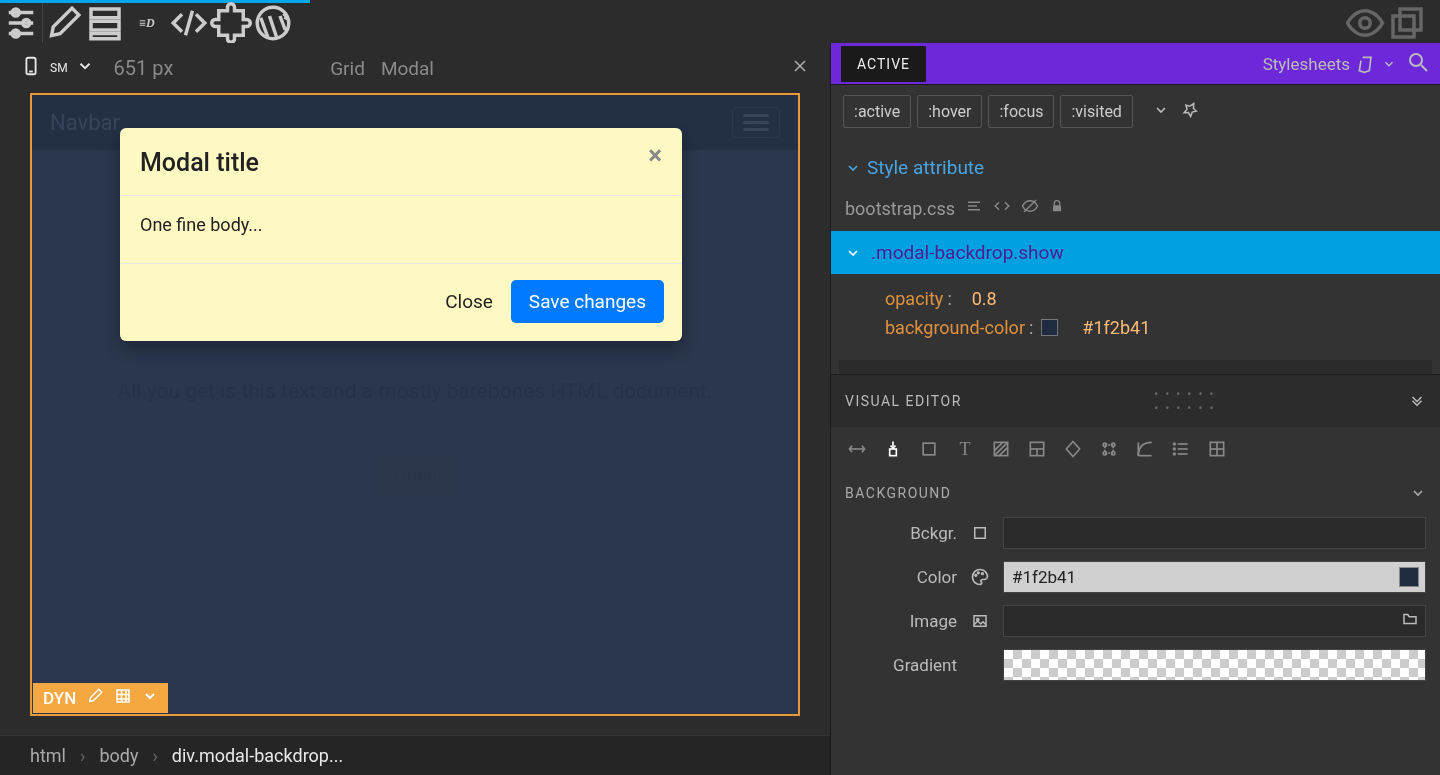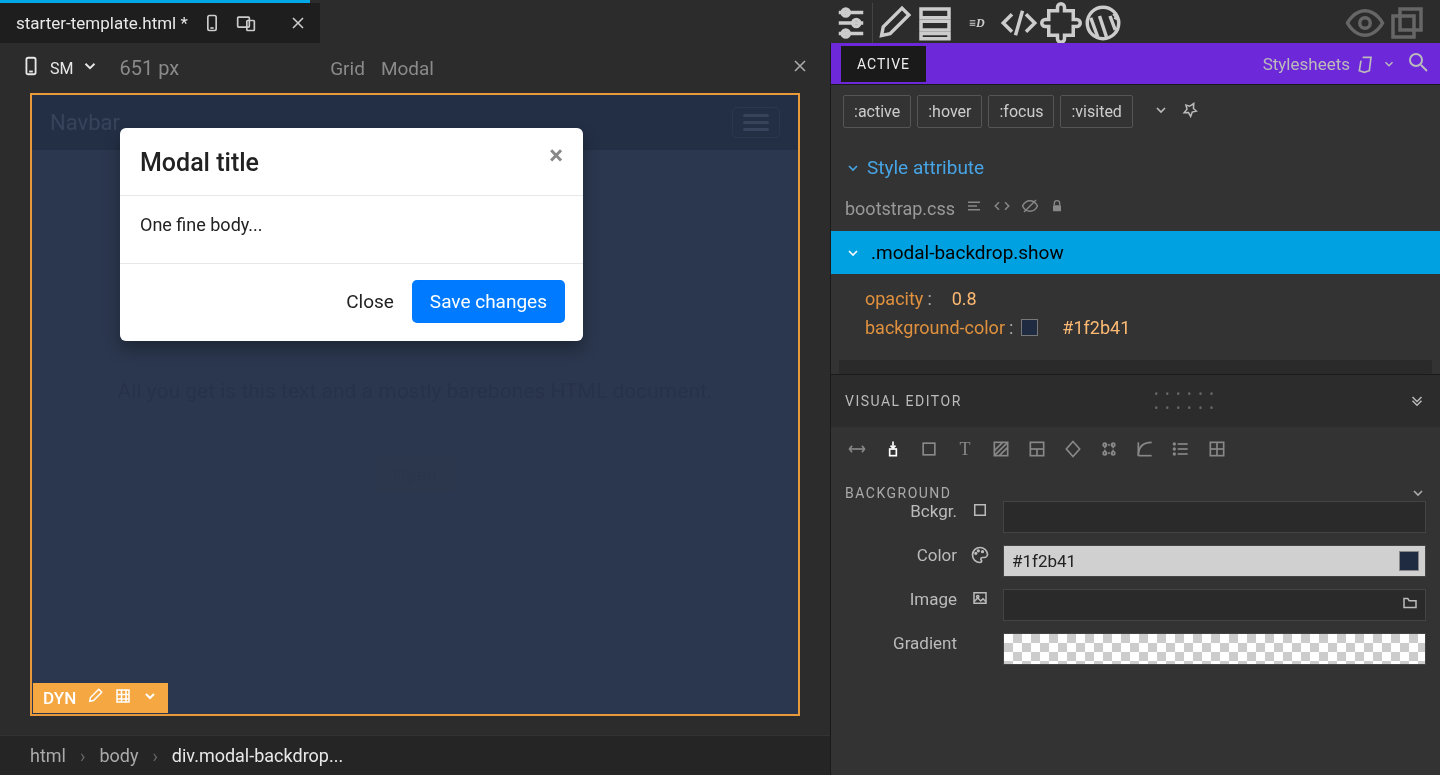--- a/index.html
+++ b/index.html
@@ -13,31 +13,31 @@
 .icon-btn { width: 24px; height: 24px; display: flex; align-items: center; justify-content: center; cursor: pointer; color: #ccc; }
 .icon-btn svg { width: 20px; height: 20px; }
 .right-toolbar { flex: 1; display: flex; align-items: center; padding-right: 12px; }
 .right-toolbar .tool { width: 42px; height: 40px; display: flex; align-items: center; justify-content: center; cursor: pointer; color: #ccc; }
 .right-toolbar .tool.sep-before { border-left: 1px solid #444; }
 .right-toolbar .spacer { flex: 1; }
 .main-row { display: flex; flex: 1; min-height: 0; }
 .left-panel { flex: 0 0 830px; display: flex; flex-direction: column; background: #2c2c2c; }
 .left-bar { display: flex; align-items: center; height: 50px; padding: 0 20px; gap: 16px; background: #2c2c2c; }
 .device-group { display: flex; align-items: center; gap: 8px; }
-.device-group .sm { font-size: 16px; color: #e8e8e8; }
+.device-group .sm { font-size: 12px; color: #e8e8e8; }
 .device-group .px { font-size: 20px; color: #8a8a8a; margin-left: 12px; }
 .left-bar .right-sub { margin-left: auto; display: flex; align-items: center; gap: 16px; color: #8a8a8a; font-size: 19px; }
 .canvas-wrap { flex: 1; padding: 0 30px 10px 30px; position: relative; }
 .canvas { border: 2px solid #e89a3a; background: #5c6b82; height: 623px; position: relative; overflow: hidden; }
 .navbar-fake { background: #364055; height: 55px; display: flex; align-items: center; padding: 0 18px; justify-content: space-between; }
 .navbar-fake .brand { color: #8fa6c4; font-size: 22px; }
 .navbar-fake .burger { border: 1px solid #5a6a85; border-radius: 5px; padding: 6px 10px; display: flex; flex-direction: column; gap: 4px; }
 .navbar-fake .burger span { width: 26px; height: 3px; background: #8fa6c4; border-radius: 2px; display: block; }
 .modal-backdrop { position: absolute; inset: 0; background: rgba(31,43,65,0.8); }
-.modal { position: absolute; left: 88px; top: 33px; width: 463px; background: #ffffff; border-radius: 6px; box-shadow: 0 8px 16px rgba(0,0,0,0.3); }
+.modal { position: absolute; left: 88px; top: 33px; width: 562px; background: #fef9c3; border-radius: 6px; box-shadow: 0 8px 16px rgba(0,0,0,0.3); }
 .modal-header { display: flex; justify-content: space-between; padding: 20px 20px 18px 20px; border-bottom: 1px solid #e8e8e8; align-items: flex-start; }
 .modal-header .title { color: #222; font-size: 25px; font-weight: 500; }
 .modal-header .close { color: #888; font-size: 26px; cursor: pointer; line-height: 0.6; font-weight: 700; }
 .modal-body { padding: 18px 20px 28px 20px; color: #222; font-size: 18px; border-bottom: 1px solid #e8e8e8; }
 .modal-footer { padding: 16px 18px 18px 18px; display: flex; justify-content: flex-end; gap: 18px; align-items: center; }
 .modal-footer .btn-close { color: #222; font-size: 19px; cursor: pointer; }
 .modal-footer .btn-save { background: #007bff; color: #fff; padding: 10px 18px; border-radius: 5px; font-size: 19px; cursor: pointer; border: none; }
 .under-text { position: absolute; top: 280px; left: 0; right: 0; text-align: center; color: #445069; font-size: 21px; padding: 0 50px; line-height: 1.55; }
 .open-btn { position: absolute; top: 360px; left: 50%; transform: translateX(-50%); background: rgba(100,110,130,0.3); color: #546078; padding: 8px 18px; border-radius: 5px; font-size: 19px; }
 .dyn-tag { position: absolute; bottom: 1px; left: 1px; background: #f5a742; color: #fff; display: flex; align-items: center; gap: 10px; padding: 4px 10px; font-size: 17px; font-weight: 500; }
@@ -47,73 +47,48 @@
 .right-tabs { display: flex; align-items: center; height: 42px; background: #6d28d9; padding: 0 10px; border-bottom: 1px solid #1a1a1a; }
 .right-tabs .tab-active { background: #1a1a1a; color: #eee; padding: 10px 16px; font-size: 14px; letter-spacing: 1px; }
 .right-tabs .spacer { flex: 1; }
 .right-tabs .stylesheets { color: #bbb; font-size: 17px; display: flex; align-items: center; gap: 6px; margin-right: 10px;}
 .pseudo-row { display: flex; align-items: center; gap: 6px; padding: 10px 12px; background: #333; text-align: right; }
 .pseudo-btn { border: 1px solid #555; padding: 6px 10px; color: #ccc; font-size: 16px; cursor: pointer; border-radius: 2px; }
 .pseudo-row .caret { margin-left: 14px; color: #bbb; }
 .style-attr { padding: 18px 14px; color: #47a4e5; font-size: 19px; display: flex; align-items: center; gap: 6px; }
 .css-source { padding: 0 14px 12px 14px; color: #999; font-size: 18px; display: flex; align-items: center; gap: 10px; }
 .css-source .icons { display: flex; gap: 10px; color: #888; }
-.selector-bar { background: #00a1e0; color: #000000; padding: 10px 14px; font-size: 19px; display: flex; align-items: center; gap: 10px; }
+.selector-bar { background: #00a1e0; color: #4c1d95; padding: 10px 14px; font-size: 19px; display: flex; align-items: center; gap: 10px; }
 .css-props { padding: 10px 14px 18px 34px; }
 .css-prop { display: flex; align-items: center; font-size: 18px; padding: 4px 0; gap: 4px; }
-.css-prop .k { color: #e0913e; }
+.css-prop .k { color: #e0913e; margin-left: 20px; }
 .css-prop .c { color: #aaa; }
 .css-prop .v { color: #fdba74; margin-left: 16px; }
 .swatch { width: 17px; height: 17px; border: 1px solid #777; display: inline-block; margin: 0 4px 0 4px; }
 .visual-editor-hdr { background: #2c2c2c; padding: 12px 14px; font-size: 14px; letter-spacing: 1.5px; color: #bbb; display: flex; align-items: center; justify-content: space-between; border-top: 1px solid #1a1a1a; }
 .ve-toolbar { display: flex; gap: 8px; padding: 8px 12px; background: #333; }
 .ve-toolbar .ve-tool { width: 28px; height: 28px; display: flex; align-items: center; justify-content: center; color: #888; cursor: pointer; }
 .ve-toolbar .ve-tool.sel { color: #fff; }
 .bg-section { padding: 14px 14px 4px 14px; }
-.bg-hdr { display: flex; justify-content: space-between; align-items: flex-end; color: #aaa; font-size: 14px; letter-spacing: 1.5px; margin-bottom: 0; }
-.bg-row { display: flex; align-items: flex-start; gap: 12px; margin-bottom: 12px; }
+.bg-hdr { display: flex; justify-content: space-between; align-items: flex-end; color: #aaa; font-size: 14px; letter-spacing: 1.5px; margin-bottom: 16px; }
+.bg-row { display: flex; align-items: center; gap: 12px; margin-bottom: 12px; }
 .bg-row .lbl { flex: 0 0 112px; text-align: right; color: #bbb; font-size: 17px; }
 .bg-row .ic { width: 22px; display: flex; justify-content: center; color: #bbb; }
 .bg-input { flex: 1; background: #2a2a2a; border: 1px solid #444; height: 32px; display: flex; align-items: center; padding: 0 8px; color: #e8e8e8; font-size: 17px; position: relative; }
 .bg-input.lite { background: #d0d0d0; color: #222; }
 .bg-input .sw { position: absolute; right: 6px; width: 20px; height: 20px; border: 1px solid #888; }
 .checker { background-image: repeating-conic-gradient(#ccc 0 25%, #fff 0 50%); background-size: 18px 18px; }
 .drag-handle { display: flex; align-items: center; color: #666; font-size: 12px; letter-spacing: 2px; }
 </style>
 </head>
 <body>
 
 <div class="top-accent"></div>
 
 <div class="top-row">
-  <div class="tabs-area">
-    <div class="file-tab">
-      <span class="name">starter-template.html *</span>
-      <span class="icons">
-        <span class="icon-btn">
-            <svg viewBox="0 0 24 24" fill="none" stroke="currentColor" stroke-width="2">
-              <rect x="7" y="3" width="10" height="18" rx="2"></rect>
-              <line x1="10" y1="18" x2="14" y2="18"></line>
-            </svg>
-          </span>
-        <span class="icon-btn">
-            <svg viewBox="0 0 24 24" fill="none" stroke="currentColor" stroke-width="2">
-              <rect x="2" y="5" width="14" height="12" rx="1"></rect>
-              <rect x="13" y="9" width="9" height="12" rx="1"></rect>
-            </svg>
-          </span>
-        <span class="icon-btn" style="margin-left:18px">
-            <svg viewBox="0 0 24 24" stroke="currentColor" stroke-width="2">
-              <line x1="6" y1="6" x2="18" y2="18"></line>
-              <line x1="6" y1="18" x2="18" y2="6"></line>
-            </svg>
-          </span>
-      </span>
-    </div>
-  </div>
   <div class="right-toolbar">
     <span class="tool">
         <svg viewBox="0 0 24 24" fill="none" stroke="currentColor" stroke-width="2">
           <line x1="5" y1="6" x2="19" y2="6"></line>
           <line x1="5" y1="12" x2="19" y2="12"></line>
           <line x1="5" y1="18" x2="19" y2="18"></line>
           <circle cx="9" cy="6" r="2"></circle>
           <circle cx="15" cy="12" r="2"></circle>
           <circle cx="9" cy="18" r="2"></circle>
         </svg>

